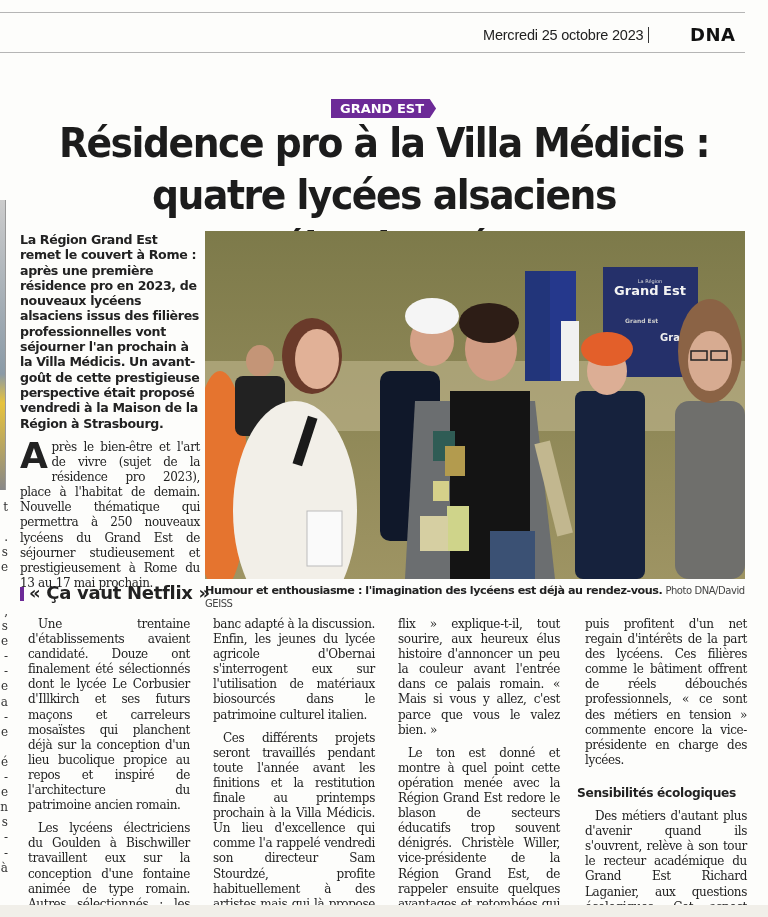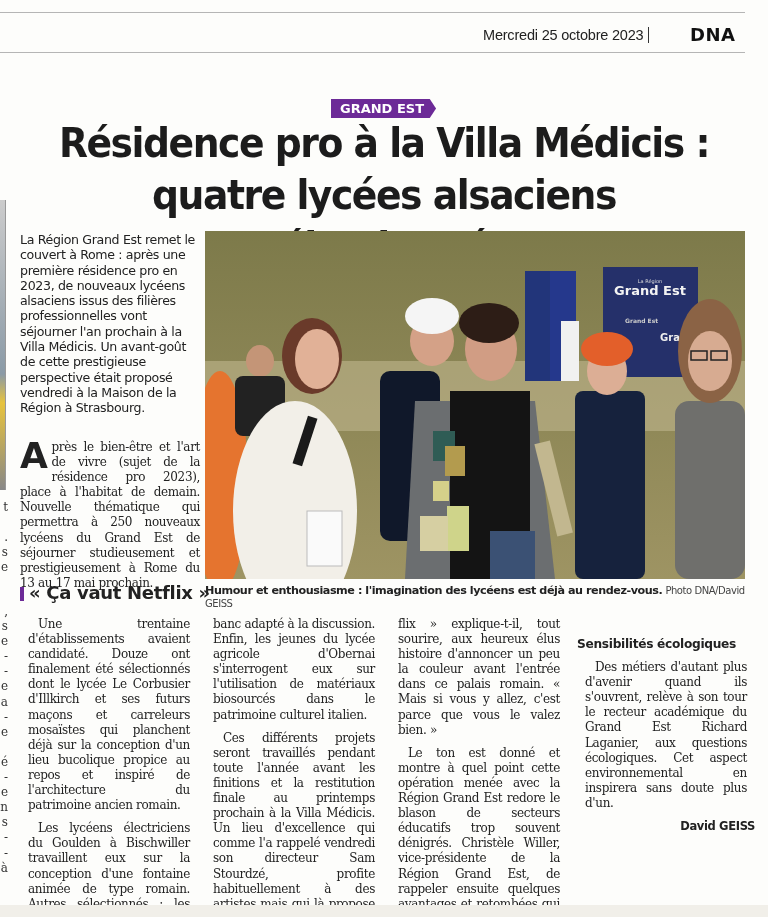--- a/index.html
+++ b/index.html
@@ -6,38 +6,38 @@
   body{width:768px;height:917px;background:#fdfdfb;position:relative;overflow:hidden;font-family:"DejaVu Serif",serif;color:#1a1a1a;}
   .rule{position:absolute;left:0;height:1px;background:#b5b5b5;}
   .rule.top{top:12px;width:745px;}
   .rule.bot{top:52px;width:745px;}
   .date{position:absolute;top:27px;left:483px;font-family:Liberation Sans, sans-serif;font-size:14.5px;color:#222;letter-spacing:-0.2px;}
   .sep{position:absolute;top:27px;left:648px;width:1px;height:16px;background:#333;}
   .logo{position:absolute;top:24px;left:678px;font-family:"DejaVu Sans",sans-serif;font-weight:bold;font-size:18px;color:#111;letter-spacing:0.5px;margin-left:12px;}
   .kicker{position:absolute;top:99px;left:331px;height:19px;padding:0 12px 0 9px;background:#6c2a97;color:#fff;font-family:"DejaVu Sans",sans-serif;font-weight:bold;font-size:13px;line-height:19px;clip-path:polygon(0 0,94% 0,100% 50%,94% 100%,0 100%);}
   .headline{position:absolute;top:117px;left:0;width:768px;text-align:center;font-family:"DejaVu Sans",sans-serif;font-weight:bold;font-size:41px;line-height:52px;color:#1c1c1c;letter-spacing:-1.6px;transform:scaleX(0.92);}
   .leftcut{position:absolute;left:0;top:200px;width:5px;height:290px;border-right:1px solid #999;background:linear-gradient(#ccc,#8a9aa6 60%,#e7c33d 70%,#888);}
-  .lead{position:absolute;top:232px;left:20px;width:180px;font-family:"DejaVu Sans",sans-serif;font-weight:normal;font-size:12.6px;line-height:15.3px;color:#222;letter-spacing:-0.35px;}
+  .lead{position:absolute;top:232px;left:20px;width:180px;font-family:"DejaVu Sans",sans-serif;font-weight:bold;font-size:12.6px;line-height:15.3px;color:#222;letter-spacing:-0.35px;}
   .body{font-family:"DejaVu Serif",serif;font-size:12px;line-height:15.1px;color:#222;text-align:justify;letter-spacing:-0.35px;}
   .intro{position:absolute;top:440px;left:20px;width:180px;}
   .dropcap{float:left;font-family:"DejaVu Sans",sans-serif;font-weight:bold;font-size:36px;line-height:30px;margin:1px 4px 0 0;}
   .subhead{position:absolute;top:582px;left:20px;font-family:"DejaVu Sans",sans-serif;font-weight:bold;font-size:18px;color:#222;letter-spacing:-0.3px;}
   .subhead .bar{display:inline-block;width:4px;height:14px;background:#6c2a97;vertical-align:-2px;margin-right:5px;}
   .photo{position:absolute;top:231px;left:205px;width:540px;height:348px;overflow:hidden;background:#8b8452;}
   .caption{position:absolute;top:584px;left:205px;width:560px;font-family:"DejaVu Sans",sans-serif;font-size:11.2px;letter-spacing:-0.45px;color:#222;}
   .caption b{font-weight:bold;}
   .caption .credit{font-size:10px;color:#444;}
   .col{position:absolute;top:609px;width:178px;}
   .col p{margin:8px;text-indent:10px;}
   .col p.noind{text-indent:0;}
   .col1{left:20px;}
   .col2{left:205px;}
   .col3{left:390px;}
   .col4{left:577px;}
-  .h2{font-family:"DejaVu Sans",sans-serif;font-weight:bold;font-size:12.2px;margin:28px 0 2px 0;color:#222;letter-spacing:-0.3px;}
+  .h2{font-family:"DejaVu Sans",sans-serif;font-weight:bold;font-size:12.2px;margin:18px 0 2px 0;color:#222;letter-spacing:-0.3px;}
   .sig{text-align:right;font-family:"DejaVu Sans",sans-serif;font-weight:bold;font-size:11.5px;margin-top:3px;}
   .leftmargin{position:absolute;left:0;width:8px;overflow:hidden;font-family:"DejaVu Serif",serif;font-size:12px;line-height:15.1px;color:#333;text-align:right;}
   .bottomband{position:absolute;left:0;top:905px;width:768px;height:12px;background:#f1efe9;}
 </style>
 </head>
 <body>
 
 <div class="rule top"></div>
 <div class="date">Mercredi 25 octobre 2023</div>
 <div class="sep"></div>
@@ -136,20 +136,21 @@
   <p class="noind">banc adapté à la discussion. Enfin, les jeunes du lycée agricole d'Obernai s'interrogent eux sur l'utilisation de matériaux biosourcés dans le patrimoine culturel italien.</p>
   <p>Ces différents projets seront travaillés pendant toute l'année avant les finitions et la restitution finale au printemps prochain à la Villa Médicis. Un lieu d'excellence qui comme l'a rappelé vendredi son directeur Sam Stourdzé, profite habituellement à des artistes mais qui là propose « une résidence accélérée » à des élèves issus des filières professionnelles. « Il y a un effet sidération, ça vaut Net-</p>
 </div>
 
 <div class="col col3 body">
   <p class="noind">flix » explique-t-il, tout sourire, aux heureux élus histoire d'annoncer un peu la couleur avant l'entrée dans ce palais romain. « Mais si vous y allez, c'est parce que vous le valez bien. »</p>
   <p>Le ton est donné et montre à quel point cette opération menée avec la Région Grand Est redore le blason de secteurs éducatifs trop souvent dénigrés. Christèle Willer, vice-présidente de la Région Grand Est, de rappeler ensuite quelques avantages et retombées qui bénéficient déjà aux établissements de la résidence pro 2023 comme des filières vouées à disparaître et qui de-</p>
 </div>
 
 <div class="col col4 body">
+  <p class="noind">puis profitent d'un net regain d'intérêts de la part des lycéens. Ces filières comme le bâtiment offrent de réels débouchés professionnels, « ce sont des métiers en tension » commente encore la vice-présidente en charge des lycées.</p>
   <div class="h2">Sensibilités écologiques</div>
   <p>Des métiers d'autant plus d'avenir quand ils s'ouvrent, relève à son tour le recteur académique du Grand Est Richard Laganier, aux questions écologiques. Cet aspect environnemental en inspirera sans doute plus d'un.</p>
   <div class="sig">David GEISS</div>
 </div>
 
 <div class="leftmargin" style="top:500px;">t</div>
 <div class="leftmargin" style="top:530px;height:60px;">.<br>s<br>e</div>
 <div class="leftmargin" style="top:604px;height:292px;">,<br>s<br>e<br>-<br>-<br>e<br>a<br>-<br>e<br><br>é<br>-<br>e<br>n<br>s<br>-<br>-<br>à<br><br>.</div>
 
 <div class="bottomband"></div>

